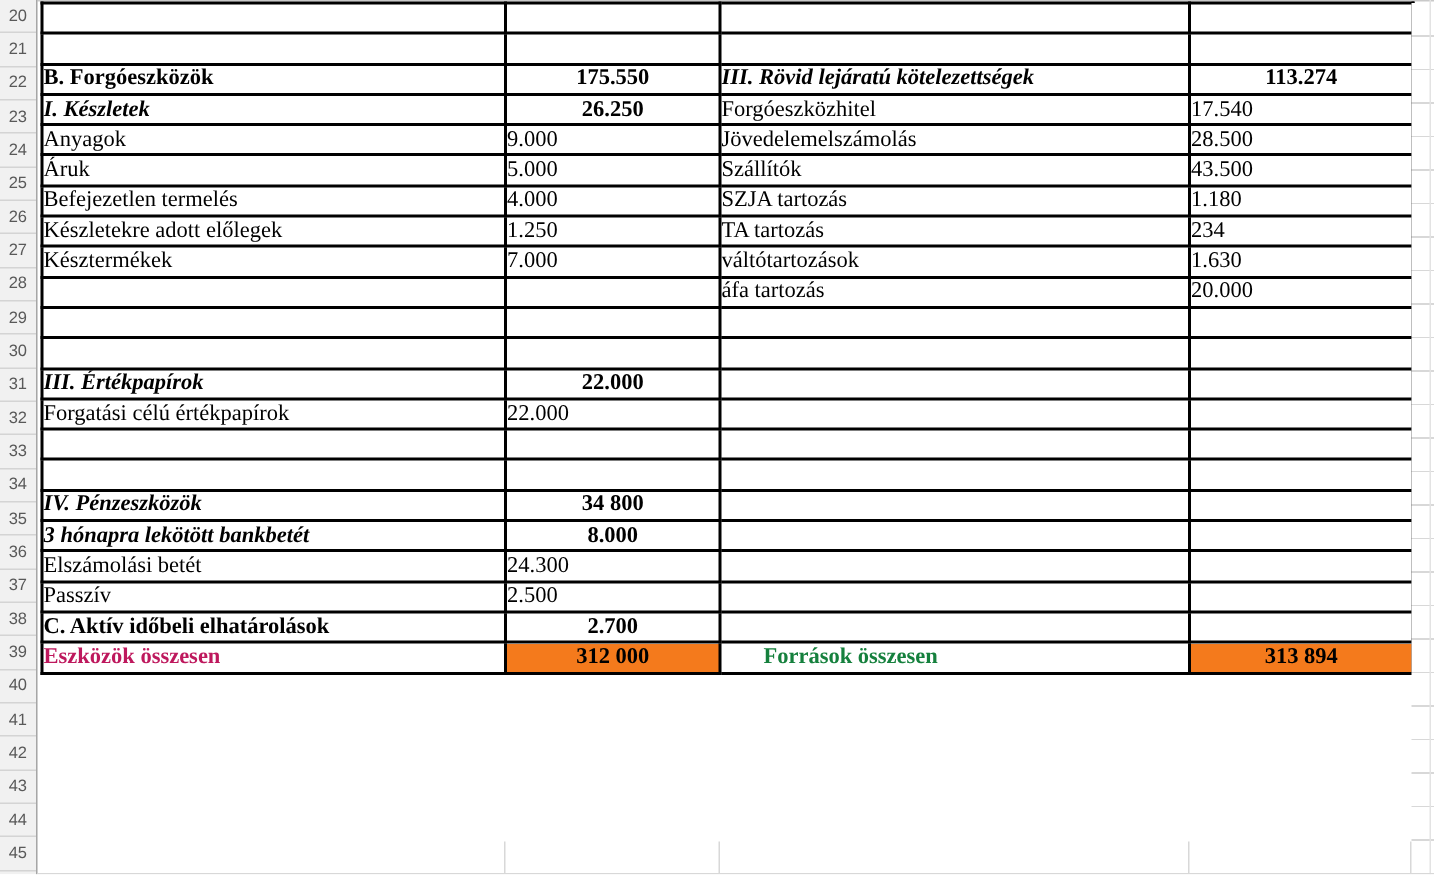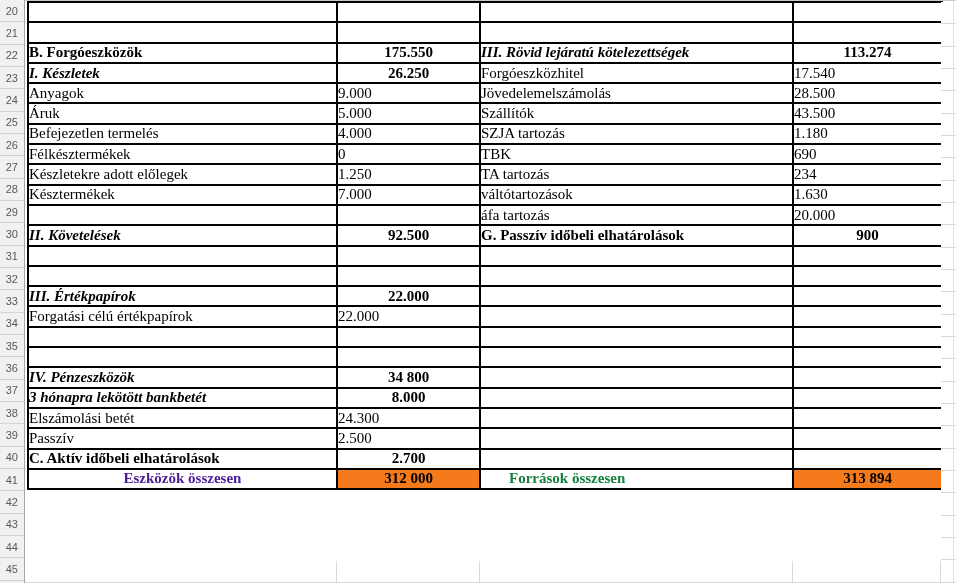--- a/index.html
+++ b/index.html
@@ -113,50 +113,38 @@
           <td class="lbl">Szállítók</td>
           <td class="val">43.500</td>
         </tr>
         <tr>
           <td class="lbl">Befejezetlen termelés</td>
           <td class="val">4.000</td>
           <td class="lbl">SZJA tartozás</td>
           <td class="val">1.180</td>
         </tr>
         <tr>
-          <td class="lbl">Félkésztermékek</td>
-          <td class="val">0</td>
-          <td class="lbl">TBK</td>
-          <td class="val">690</td>
-        </tr>
-        <tr>
           <td class="lbl">Készletekre adott előlegek</td>
           <td class="val">1.250</td>
           <td class="lbl">TA tartozás</td>
           <td class="val">234</td>
         </tr>
         <tr>
           <td class="lbl">Késztermékek</td>
           <td class="val">7.000</td>
           <td class="lbl">váltótartozások</td>
           <td class="val">1.630</td>
         </tr>
         <tr>
           <td class="lbl"></td>
           <td class="val"></td>
           <td class="lbl">áfa tartozás</td>
           <td class="val sm">20.000</td>
         </tr>
         <tr>
-          <td class="lbl b i">II. Követelések</td>
-          <td class="val b center">92.500</td>
-          <td class="lbl b">G. Passzív időbeli elhatárolások</td>
-          <td class="val b center">900</td>
-        </tr>
-        <tr>
           <td class="lbl"></td>
           <td class="val"></td>
           <td class="lbl"></td>
           <td class="val"></td>
         </tr>
         <tr>
           <td class="lbl"></td>
           <td class="val"></td>
           <td class="lbl"></td>
           <td class="val"></td>
@@ -209,21 +197,21 @@
           <td class="lbl"></td>
           <td class="val"></td>
         </tr>
         <tr>
           <td class="lbl b">C. Aktív időbeli elhatárolások</td>
           <td class="val b center">2.700</td>
           <td class="lbl"></td>
           <td class="val"></td>
         </tr>
         <tr>
-          <td class="lbl orange-label" style="color: #4c1d95; text-align: center;">Eszközök összesen</td>
+          <td class="lbl orange-label" style="color: #be185d;">Eszközök összesen</td>
           <td class="val orange-fill" style="background: rgb(244, 122, 28);">312 000</td>
           <td class="lbl orange-label" style="color: #15803d; padding-left: 28px;">Források összesen</td>
           <td class="val orange-fill" style="background: rgb(244, 122, 28);">313 894</td>
         </tr>
       </tbody>
   </table>
 
   <div class="fstrip"></div>
   <div class="fstrip-v"></div>
 

